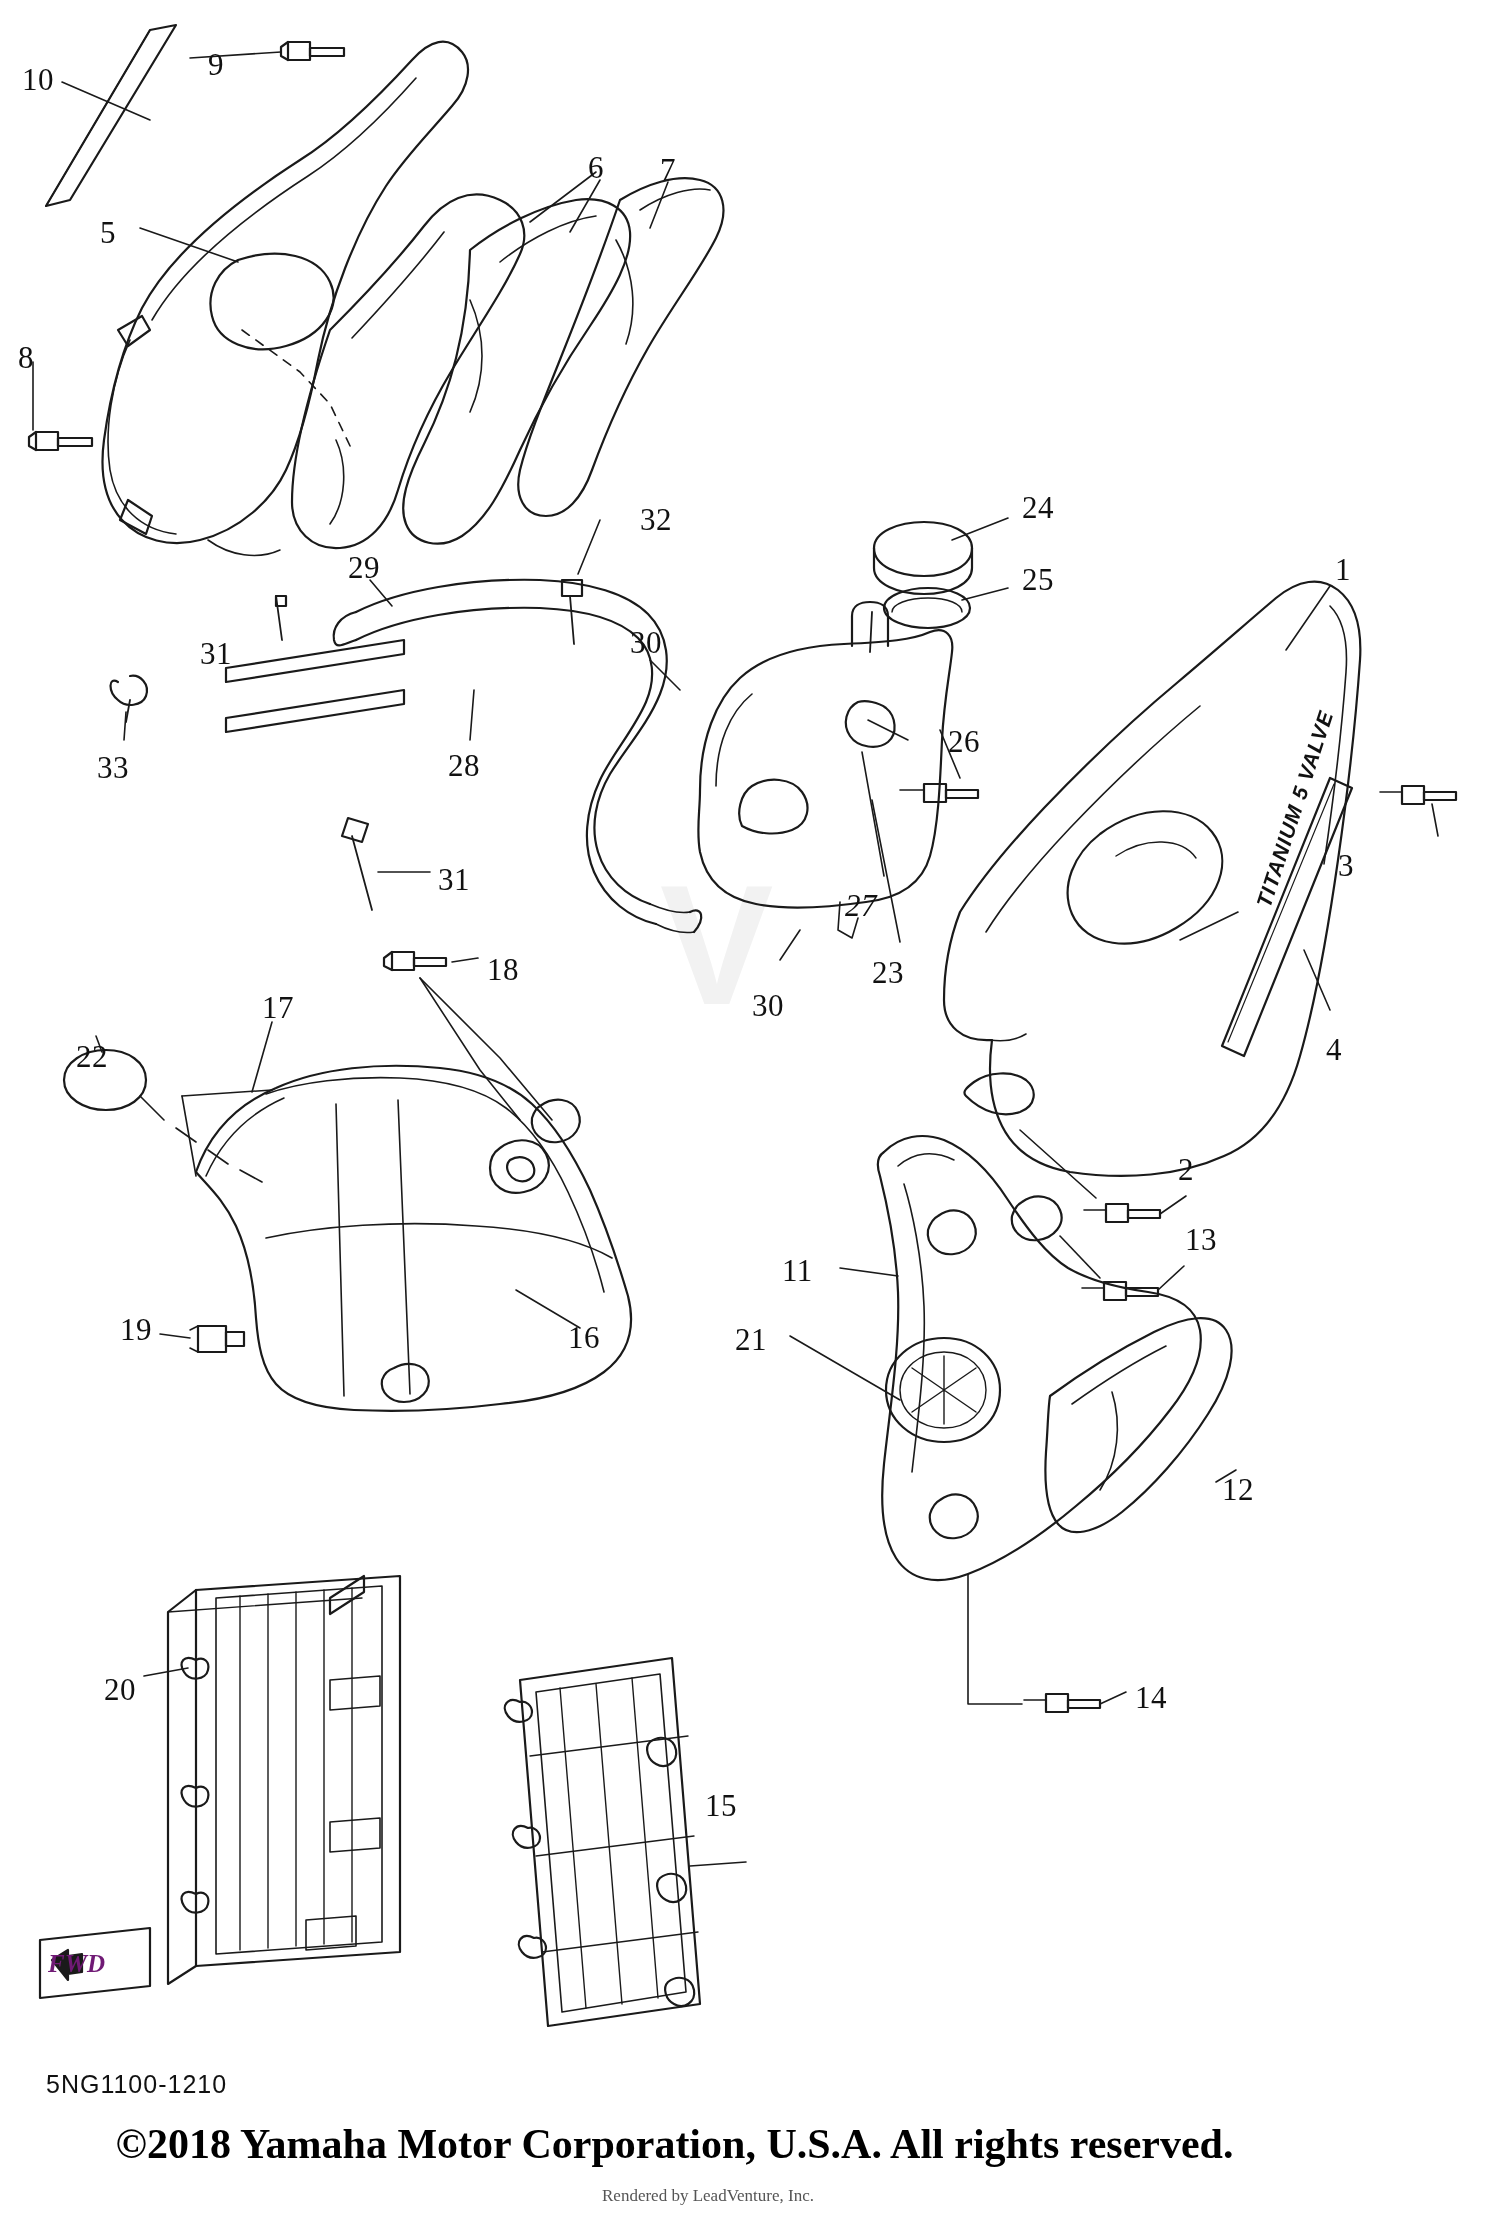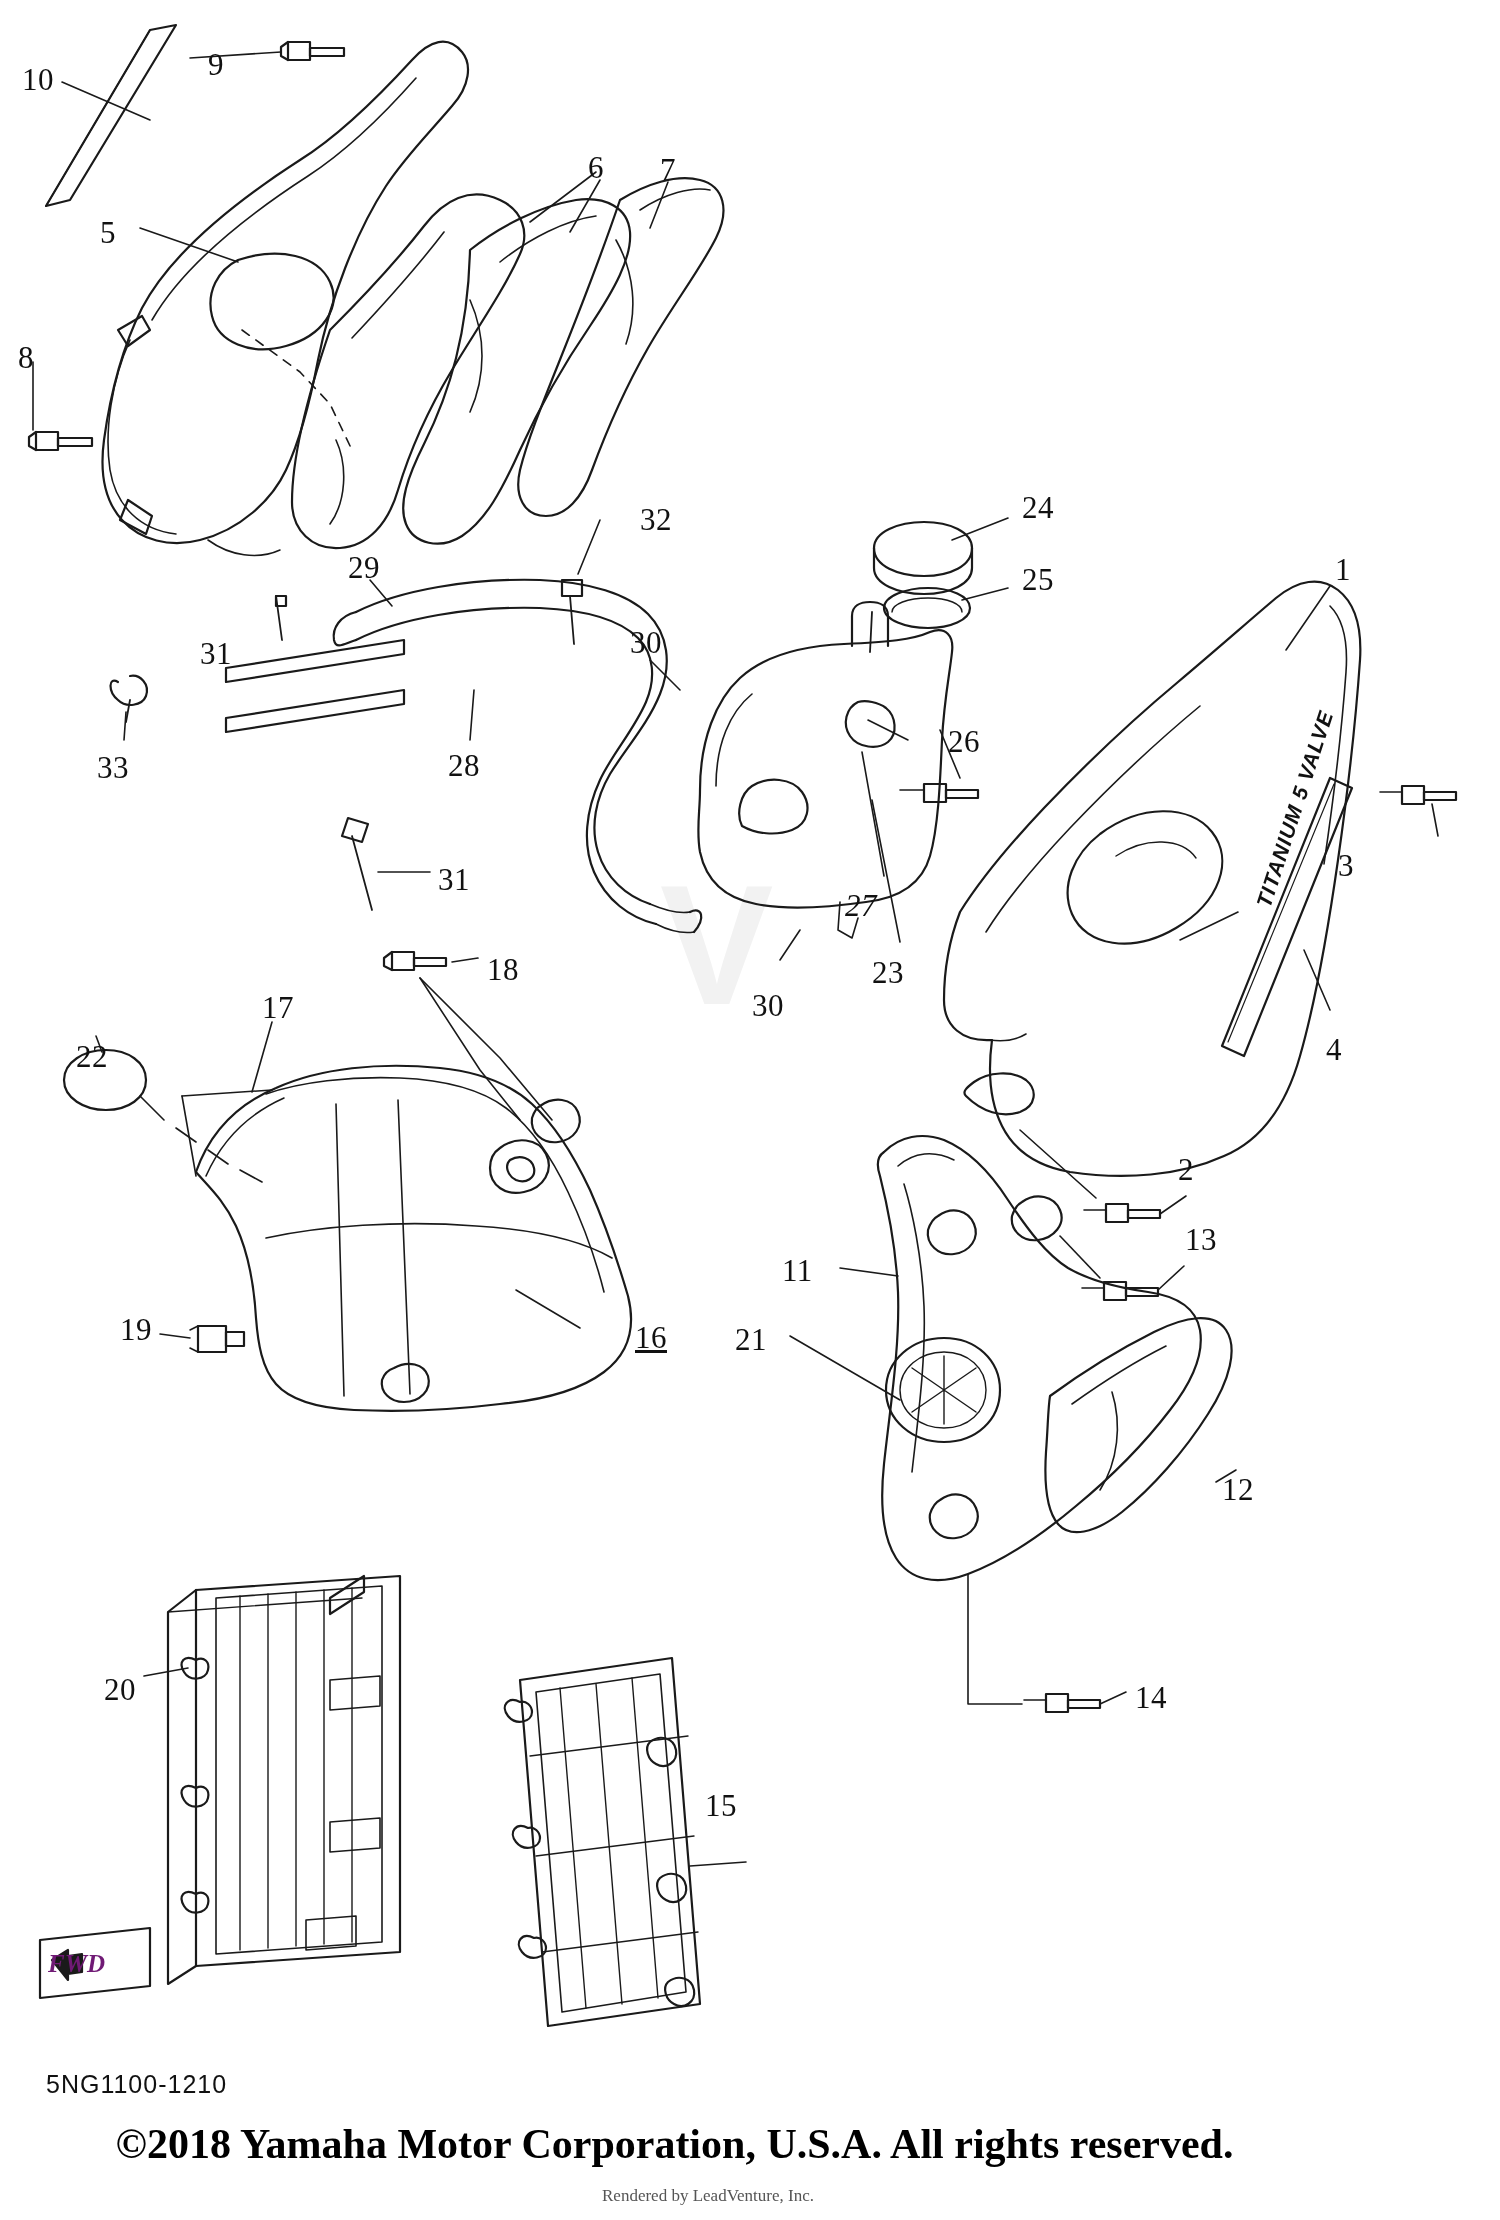--- a/index.html
+++ b/index.html
@@ -439,21 +439,21 @@
   <div class="callout" style="left:845px; top:888px;font-style:italic;">27</div>
   <div class="callout" style="left:872px; top:955px;">23</div>
   <div class="callout" style="left:752px; top:988px;">30</div>
   <div class="callout" style="left:1326px; top:1032px;">4</div>
   <div class="callout" style="left:487px; top:952px;">18</div>
   <div class="callout" style="left:262px; top:990px;">17</div>
   <div class="callout" style="left:76px; top:1020px;margin-top:19px;">22</div>
   <div class="callout" style="left:1178px; top:1152px;">2</div>
   <div class="callout" style="left:1185px; top:1222px;">13</div>
   <div class="callout" style="left:782px; top:1253px;">11</div>
-  <div class="callout" style="left:635px; top:1320px;text-decoration:underline;">16</div>
+  <div class="callout" style="left:568px; top:1320px;">16</div>
   <div class="callout" style="left:120px; top:1312px;">19</div>
   <div class="callout" style="left:735px; top:1322px;">21</div>
   <div class="callout" style="left:1222px; top:1472px;">12</div>
   <div class="callout" style="left:104px; top:1672px;">20</div>
   <div class="callout" style="left:1135px; top:1680px;">14</div>
   <div class="callout" style="left:705px; top:1788px;">15</div>
 
   <div class="titanium-label">TITANIUM 5 VALVE</div>
   <div class="fwd-label">FWD</div>
   <div class="partnum">5NG1100-1210</div>

